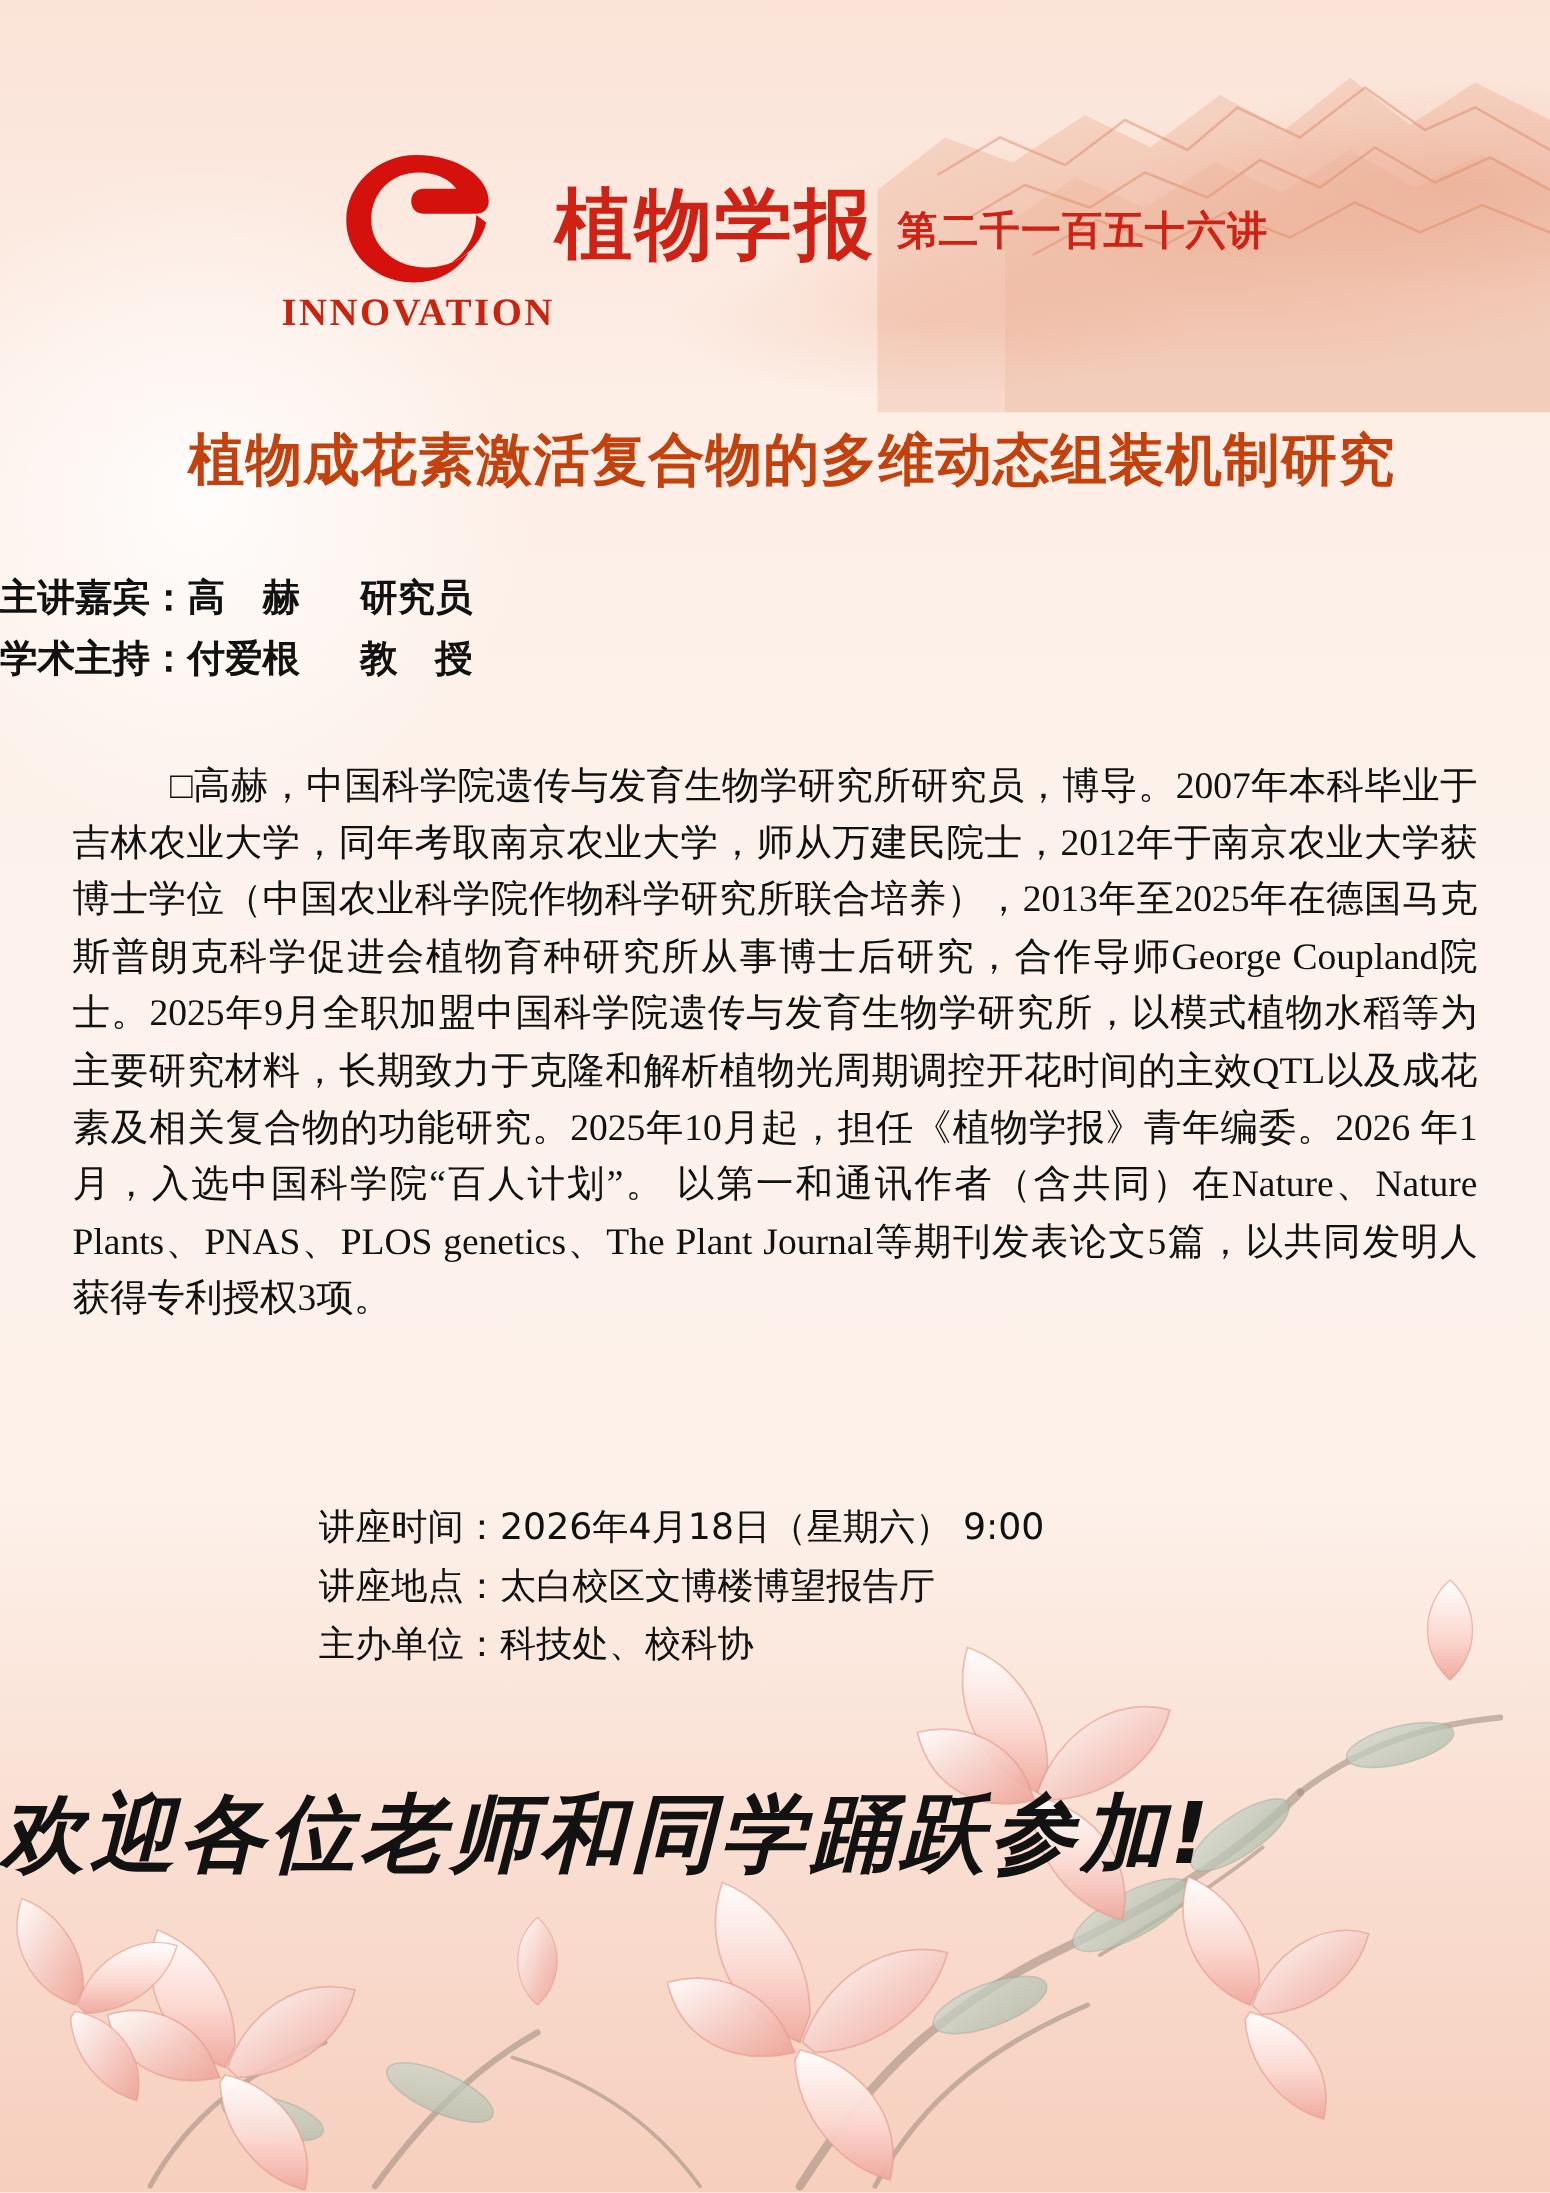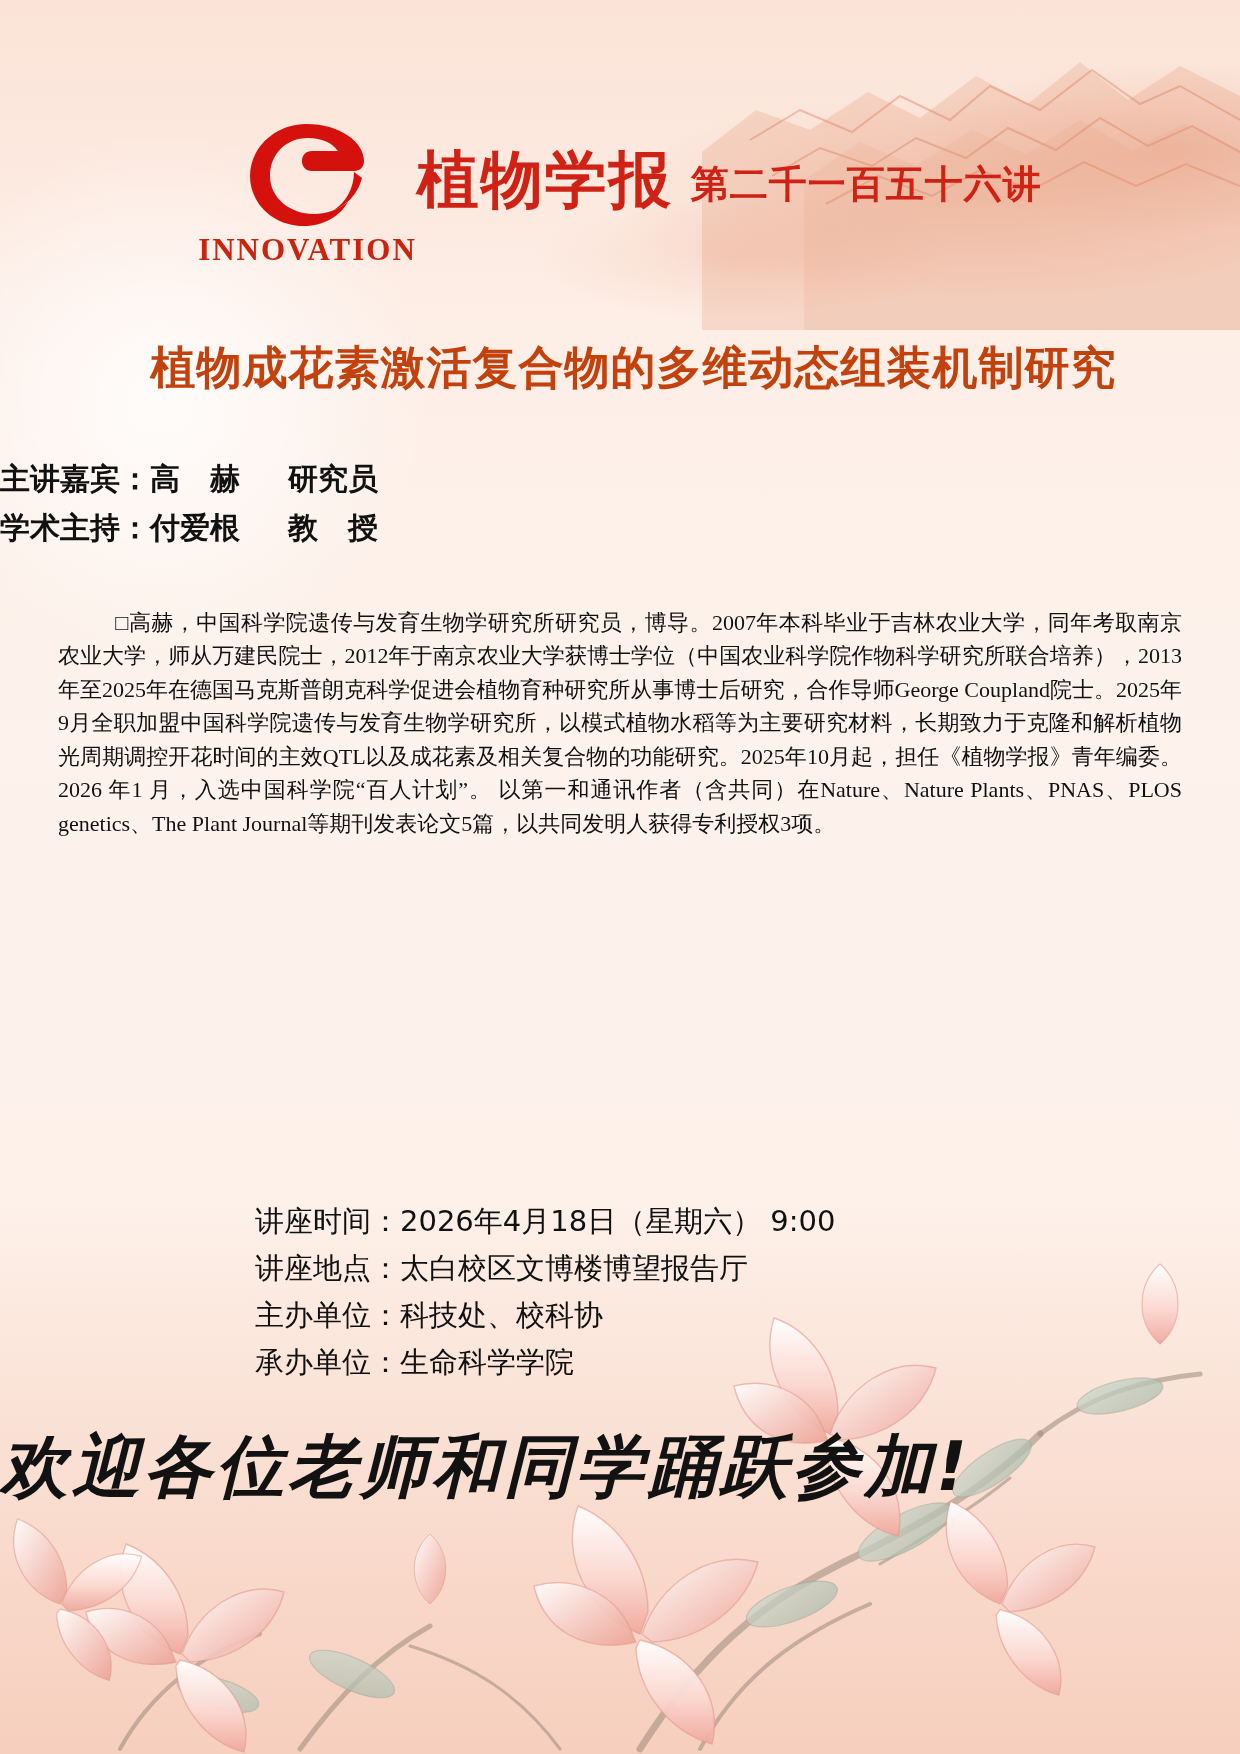--- a/index.html
+++ b/index.html
@@ -75,21 +75,21 @@
     font-weight: 700;
     font-size: 62px;
     color: #cf2114;
     letter-spacing: 2px;
     line-height: 1;
     margin-bottom: 26px;
   }
   .forum-session {
     font-family: "DejaVu Sans", sans-serif;
     font-weight: 700;
-    font-size: 38px;
+    font-size: 32px;
     color: #cf2114;
     letter-spacing: 1px;
     line-height: 1;
     margin-bottom: 18px;
     margin-left: 18px;
   }
 
   
   .lecture-title {
     position: absolute;
@@ -118,21 +118,21 @@
   }
   .people .row span.gap3 { display:inline-block; width: 1.6em; }
 
   
   .bio {
     position: absolute;
     top: 606px;
     left: 58px;
     width: 1124px;
     font-family: "Liberation Serif", serif;
-    font-size: 22px;
+    font-size: 30px;
     line-height: 1.52;
     color: #111;
     text-align: justify;
     text-justify: inter-character;
     text-indent: 2.6em;
     hyphens: auto;
   }
 
   
   .info {
@@ -290,16 +290,15 @@
     <span>学术主持：</span><span>付爱根</span><span class="gap3"></span><span>教　授</span>
   </div>
 </div>
 
 <div class="bio">□高赫，中国科学院遗传与发育生物学研究所研究员，博导。2007年本科毕业于吉林农业大学，同年考取南京农业大学，师从万建民院士，2012年于南京农业大学获博士学位（中国农业科学院作物科学研究所联合培养），2013年至2025年在德国马克斯普朗克科学促进会植物育种研究所从事博士后研究，合作导师George Coupland院士。2025年9月全职加盟中国科学院遗传与发育生物学研究所，以模式植物水稻等为主要研究材料，长期致力于克隆和解析植物光周期调控开花时间的主效QTL以及成花素及相关复合物的功能研究。2025年10月起，担任《植物学报》青年编委。2026 年1 月，入选中国科学院“百人计划”。 以第一和通讯作者（含共同）在Nature、Nature Plants、PNAS、PLOS genetics、The Plant Journal等期刊发表论文5篇，以共同发明人获得专利授权3项。</div>
 
 <div class="info">
   <div class="line"><span>讲座时间：</span><span>2026年4月18日（星期六） 9:00</span></div>
   <div class="line"><span>讲座地点：</span><span>太白校区文博楼博望报告厅</span></div>
   <div class="line"><span>主办单位：</span><span>科技处、校科协</span></div>
-  <div class="line"><span>承办单位：</span><span>生命科学学院</span></div>
 </div>
 
 <div class="welcome">欢迎各位老师和同学踊跃参加!</div>
 
 </body></html>

